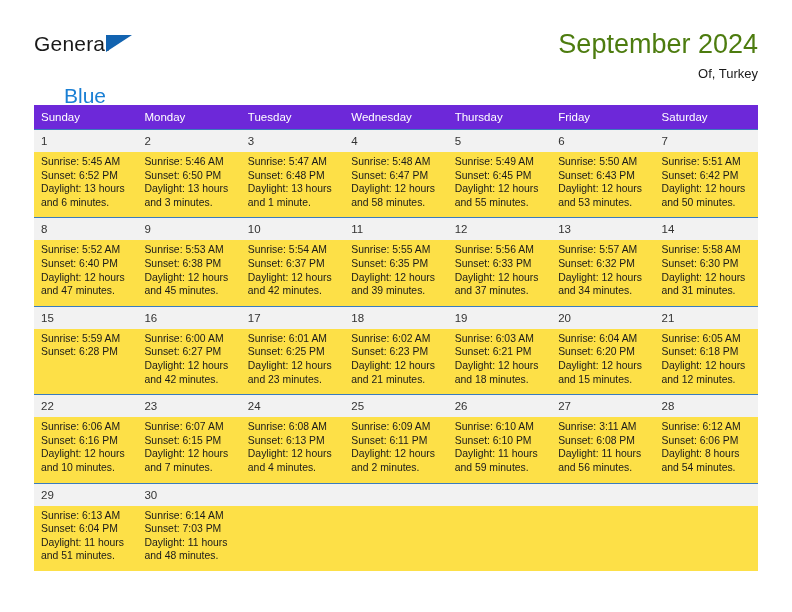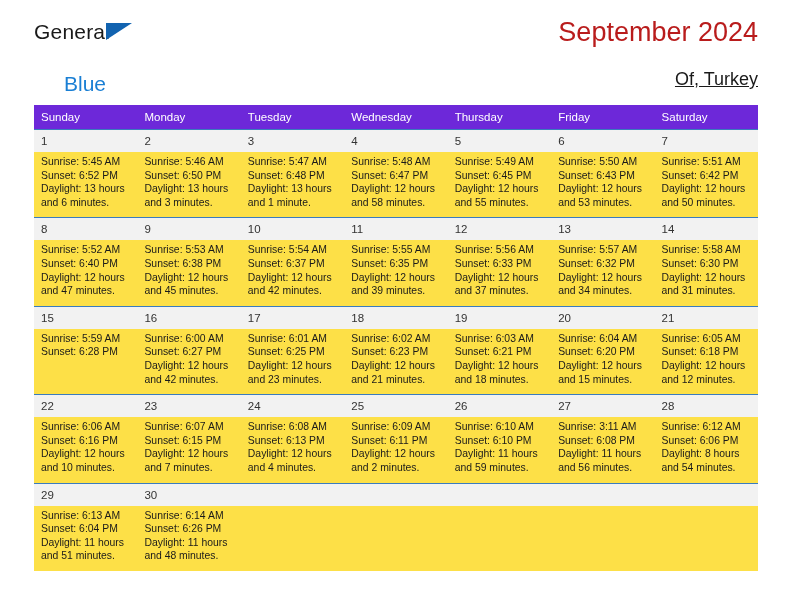--- a/index.html
+++ b/index.html
@@ -18,21 +18,21 @@
     position: relative;
     width: 792px;
     height: 612px;
     box-sizing: border-box;
   }
 
   
   .header {
     position: absolute;
     left: 34px;
-    top: 16px;
+    top: 28px;
     right: 34px;
     height: 66px;
   }
   .logo {
     position: absolute;
     left: 0;
     top: 4px;
     width: 180px;
     height: 56px;
   }
@@ -64,32 +64,31 @@
     margin-top: 32px;
   }
   .title-block {
     position: absolute;
     right: 0;
     top: 0;
     text-align: right;
   }
   .cal-title {
     font-size: 27px;
-    color: #b91c1c;
+    color: #4d7c0f;
     line-height: 32px;
     white-space: nowrap;
     text-align: center;
   }
   .cal-location {
-    font-size: 18px;
+    font-size: 13px;
     color: #1a1a1a;
     line-height: 20px;
-    margin-top: 21px;
+    margin-top: 4px;
     white-space: nowrap;
-    text-decoration: underline;
   }
 
   
   .calendar {
     position: absolute;
     left: 34px;
     top: 105px;
     width: 724px;
   }
   .weekdays {
@@ -377,21 +376,21 @@
         <div class="daynum"></div>
       </div>
       <div class="week-details">
         <div class="daycell">
           <div class="dayline">Sunrise: 6:13 AM</div>
           <div class="dayline">Sunset: 6:04 PM</div>
           <div class="dayline daylight-line">Daylight: 11 hours and 51 minutes.</div>
         </div>
         <div class="daycell">
           <div class="dayline">Sunrise: 6:14 AM</div>
-          <div class="dayline">Sunset: 6:26 PM</div>
+          <div class="dayline">Sunset: 7:03 PM</div>
           <div class="dayline daylight-line">Daylight: 11 hours and 48 minutes.</div>
         </div>
         <div class="daycell"></div>
         <div class="daycell"></div>
         <div class="daycell"></div>
         <div class="daycell"></div>
         <div class="daycell"></div>
       </div>
     </div>
 

